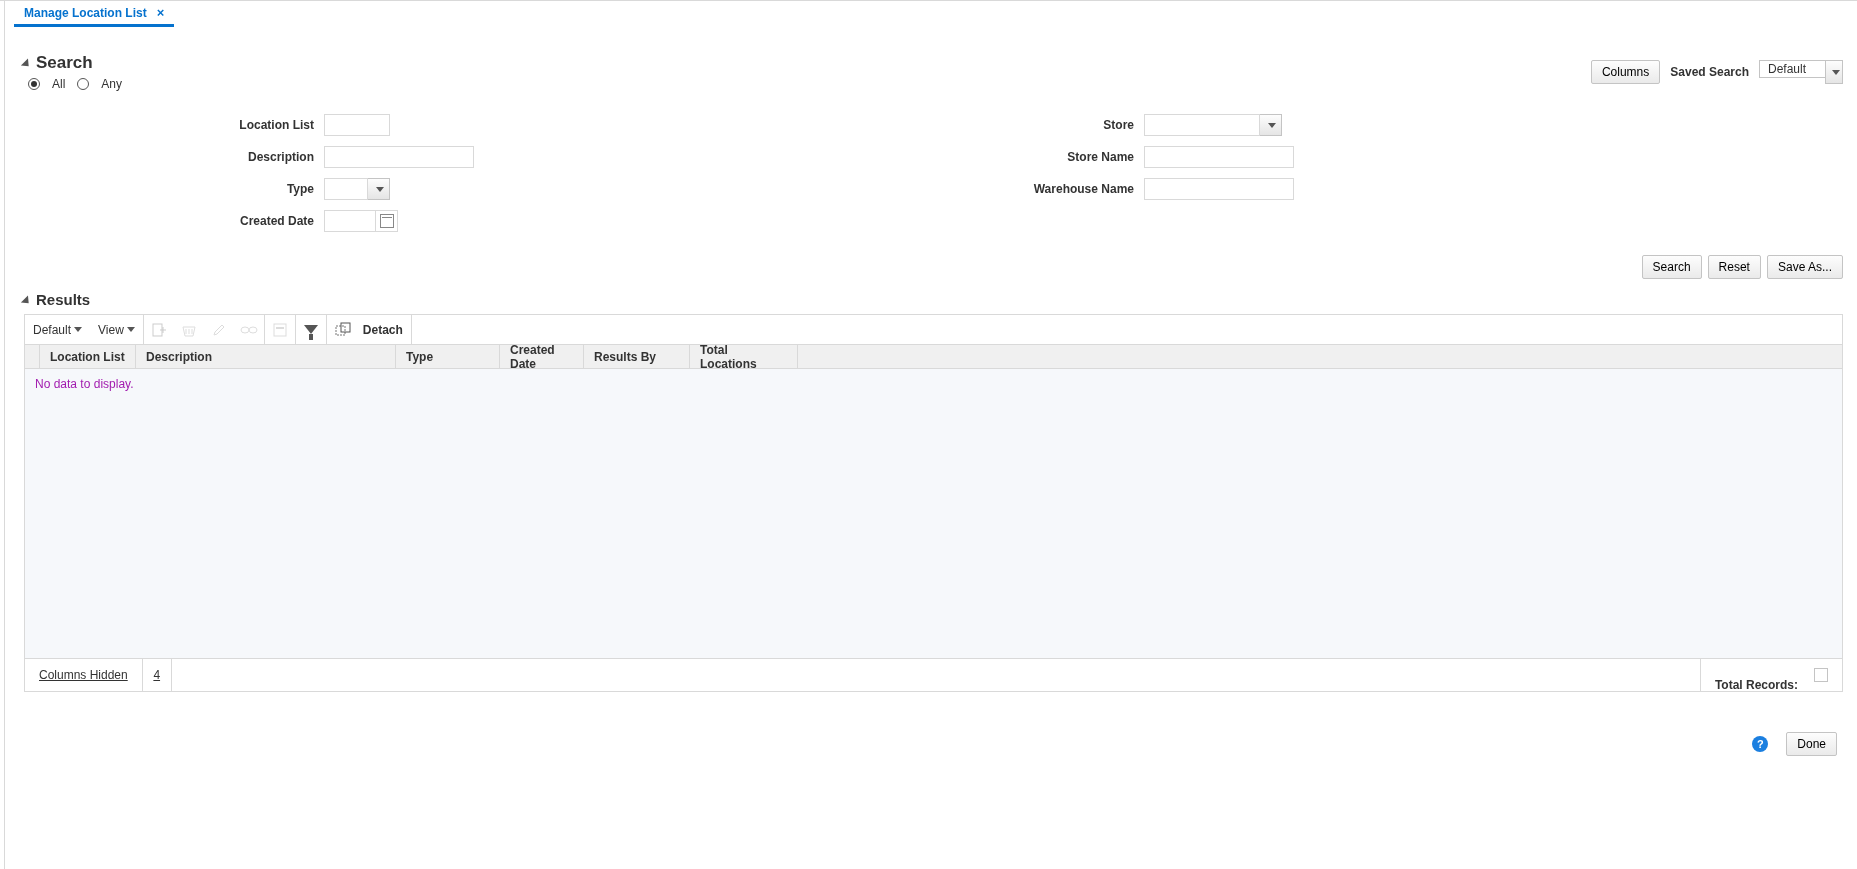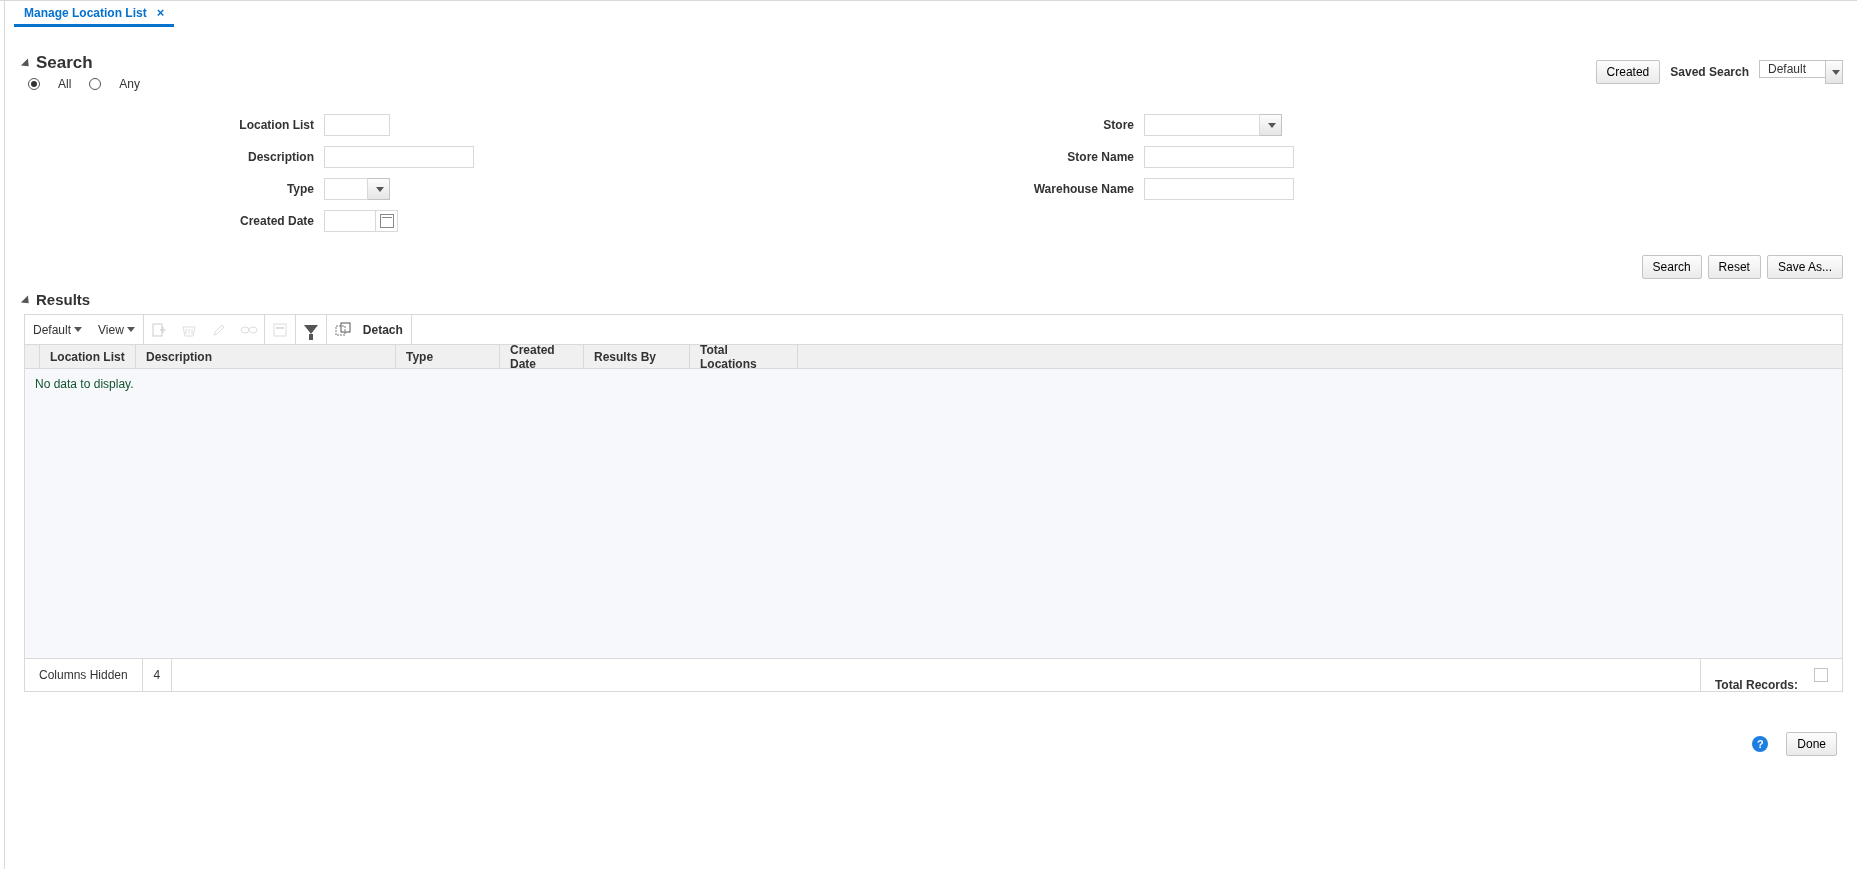--- a/index.html
+++ b/index.html
@@ -11,21 +11,21 @@
   .tabs { padding:0 10px; }
   .tab { display:inline-flex; align-items:center; height:26px; padding:0 10px; color:#0572ce; font-weight:bold; cursor:pointer; border-bottom:3px solid #0572ce; }
   .tab-close { margin-left:10px; color:#0572ce; cursor:pointer; font-size:13px; font-weight:bold; }
 
   
   .body { padding:10px 14px 0 20px; }
   .sec-row { display:flex; justify-content:space-between; align-items:center; margin-top:16px; }
   .sec-title { display:flex; align-items:center; gap:6px; }
   .disclose { width:0;height:0;border-top:5px solid transparent;border-bottom:5px solid transparent;border-left:6px solid #555; transform:rotate(45deg); transform-origin:25% 50%; }
   .sec-h { font-size:17px; font-weight:bold; color:#333; }
-  .match { margin-top:4px; margin-left:4px; display:flex; align-items:center; gap:18px;justify-content:flex-end; }
+  .match { margin-top:4px; margin-left:4px; display:flex; align-items:center; gap:12px;justify-content:flex-end; }
   .radio { width:12px;height:12px;border:1px solid #555;border-radius:50%; display:inline-flex;align-items:center;justify-content:center;}
   .radio.sel::after { content:""; width:6px;height:6px;border-radius:50%; background:#333; display:block; }
   .match label { font-size:12px; }
 
   .srch-tools { display:flex; align-items:center; gap:10px; }
   .btn { height:24px; padding:0 10px; border:1px solid #c4c4c4; background:linear-gradient(#fdfdfd,#eaeaea); cursor:pointer; font-size:12px; border-radius:2px; }
   .down-caret { width:0;height:0;border-left:4px solid transparent;border-right:4px solid transparent;border-top:5px solid #555; display:inline-block; margin-left:3px; vertical-align:middle;}
   .select-wrap { display:flex; }
   .select-lbl { height:18px; border:1px solid #c4c4c4; border-right:none; padding:0 8px; display:flex;align-items:center; background:#f5f5f5; }
   .select-btn { width:18px;height:24px; border:1px solid #c4c4c4; background:linear-gradient(#fdfdfd,#e5e5e5); display:flex;align-items:center;justify-content:center; cursor:pointer;}
@@ -56,23 +56,23 @@
   .toolbar { display:flex; align-items:center; height:30px; border-bottom:1px solid #d9d9d9; background:#fff; }
   .tool-txt { padding:0 8px; cursor:pointer; display:flex; align-items:center; }
   .tsep { width:1px; height:30px; background:#d9d9d9; }
   .ticon { width:30px;height:30px; display:flex;align-items:center;justify-content:center; cursor:pointer; color:#999;}
   .ticon.disabled { opacity:.5; cursor:default; }
   .funnel { width:0;height:0;border-left:7px solid transparent;border-right:7px solid transparent;border-top:9px solid #555; position:relative;}
   .funnel::after{content:"";position:absolute;left:-2px;top:0px;width:4px;height:6px;background:#555;}
   .grid-head { display:flex; height:24px; background:#f0f0f0; border-bottom:1px solid #d9d9d9; }
   .gh { border-right:1px solid #d9d9d9; display:flex;align-items:center;padding:0 10px;font-weight:bold;font-size:12px;color:#333; }
   .gh:first-child{border-left:1px solid #d9d9d9;margin-left:-1px;}
-  .grid-body { height:290px; background:#f6f8fb; padding:8px 10px; font-size:12px; color:#14532d; border-bottom:1px solid #d9d9d9;}
+  .grid-body { height:290px; background:#f6f8fb; padding:8px 10px; font-size:12px; color:#a21caf; border-bottom:1px solid #d9d9d9;}
   .grid-foot { height:32px; display:flex; justify-content:space-between; align-items:center; background:#fff;}
-  .gf-left { display:flex; align-items:center;height:100%;}
+  .gf-left { display:flex; align-items:center;height:100%;text-decoration:underline;}
   .gf-cell { padding:0 14px; height:100%; display:flex;align-items:center; border-right:1px solid #d9d9d9; font-size:12px;}
   .gf-num { width:28px; justify-content:center; }
   .gf-right { display:flex;align-items:center;height:100%; border-left:1px solid #d9d9d9; padding:0 14px; gap:16px;}
   .recbox { width:14px;height:14px;border:1px solid #c4c4c4;}
 
   
   .pg-foot { margin-top:40px; display:flex; justify-content:flex-end; align-items:center; gap:18px; padding-right:6px;}
   .help-ico { width:16px;height:16px;border-radius:50%;background:#1b7fe0;color:#fff;display:flex;align-items:center;justify-content:center;font-size:11px;font-weight:bold;cursor:pointer;}
 
   svg { display:block; }
@@ -100,21 +100,21 @@
         </div>
         <div class="match">
           <span class="radio sel"></span>
           <label>All</label>
           <span class="radio"></span>
           <label>Any</label>
         </div>
       </div>
 
       <div class="srch-tools">
-        <button class="btn">Created</button>
+        <button class="btn">Columns</button>
         <span class="saved-lbl">Saved Search</span>
         <div class="select-wrap">
           <span class="select-lbl" style="min-width:66px;background:#fff;">Default</span>
           <span class="select-btn">
               <span class="down-caret"></span>
             </span>
         </div>
       </div>
     </div>
 

